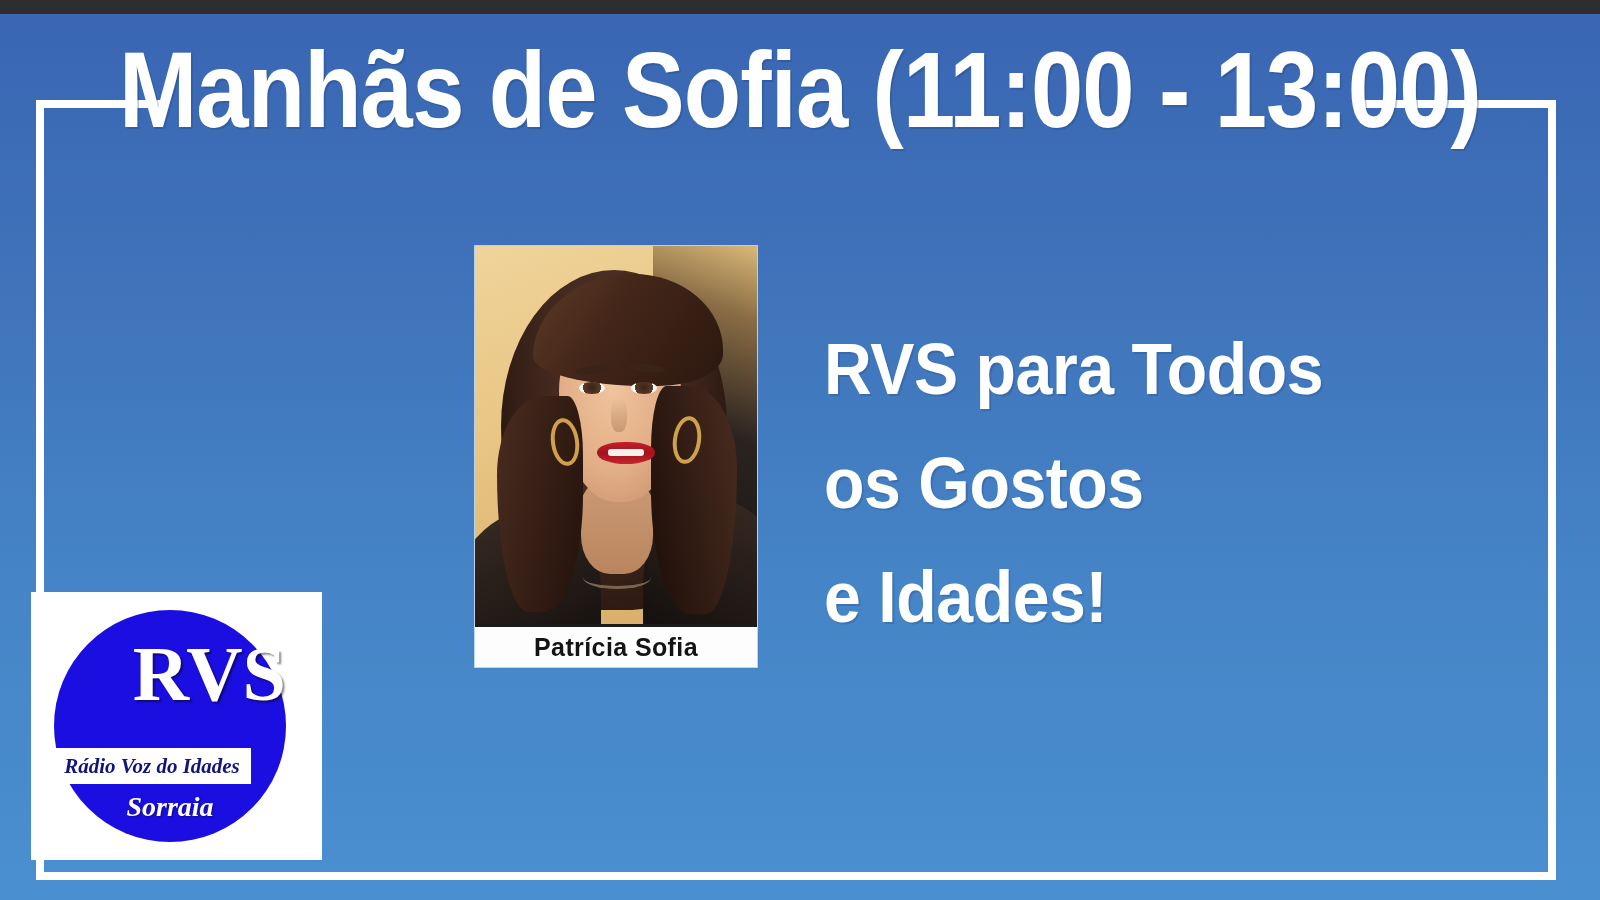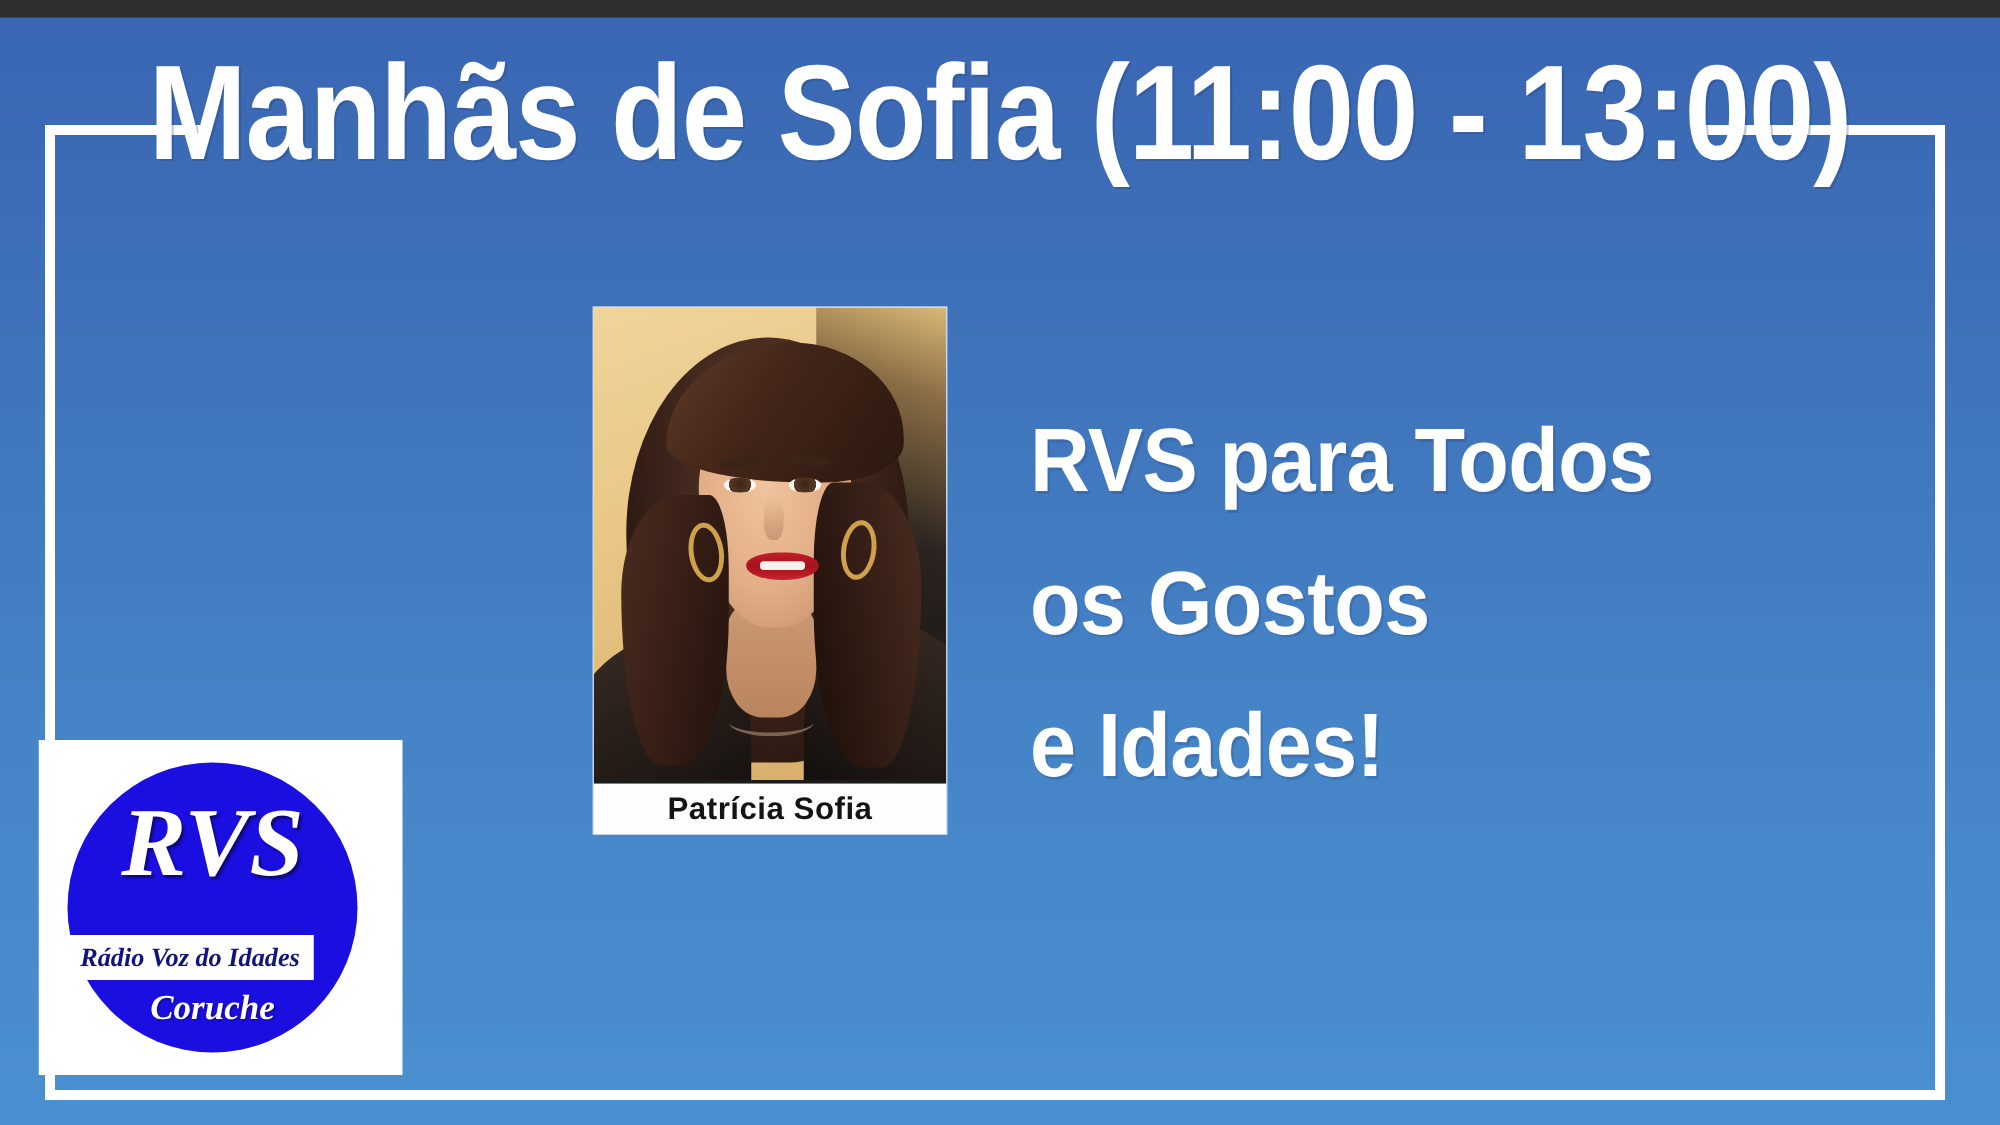--- a/index.html
+++ b/index.html
@@ -208,24 +208,23 @@
     position: absolute;
     left: 23px; top: 18px;
     width: 232px; height: 232px;
     border-radius: 50%;
     background: #1a0fe0;
   }
   .logo-rvs {
     position: absolute;
     left: 23px; top: 42px;
     width: 232px;
-    text-align: center;
+    text-align: right;
     color: #ffffff;
     font-family: "Liberation Serif", serif;
-    font-style: italic;
     font-weight: bold;
     font-size: 78px;
     line-height: 80px;
     text-shadow: 2px 2px 2px rgba(0,0,0,0.45);
   }
   .logo-band {
     position: absolute;
     left: 22px; top: 156px;
     width: 198px; height: 36px;
     background: #ffffff;
@@ -300,16 +299,16 @@
     <div>RVS para Todos</div>
     <div>os Gostos</div>
     <div>e Idades!</div>
   </div>
 
   <div class="logo-box">
     <div class="logo-circle"></div>
     <div class="logo-rvs">RVS</div>
     <div class="logo-band"></div>
     <div class="logo-band-text">Rádio Voz do Idades</div>
-    <div class="logo-coruche">Coruche</div>
+    <div class="logo-coruche">Sorraia</div>
   </div>
 
 </div>
 
 </body></html>

